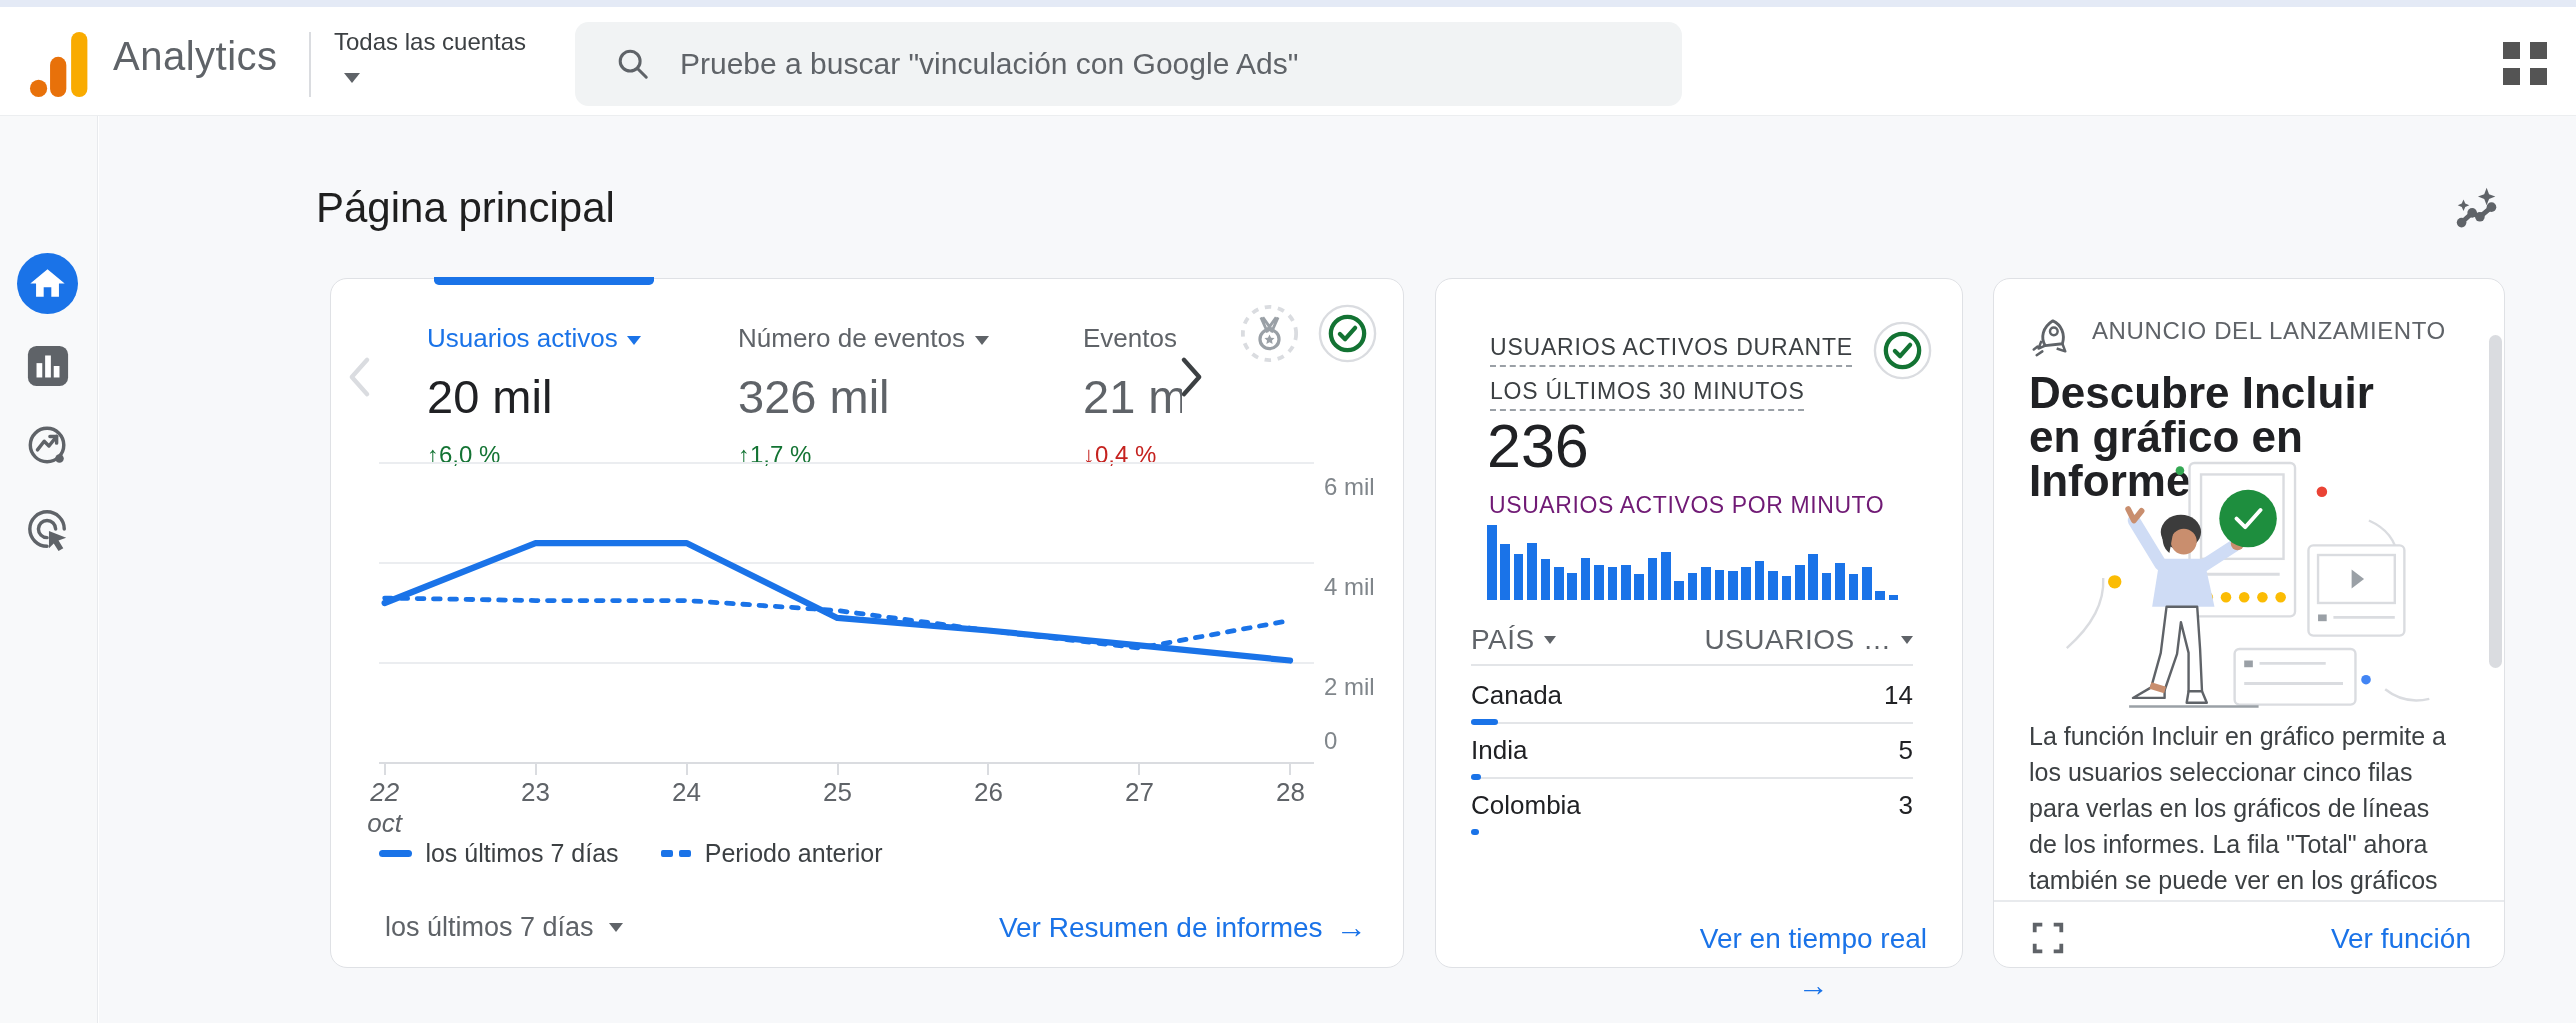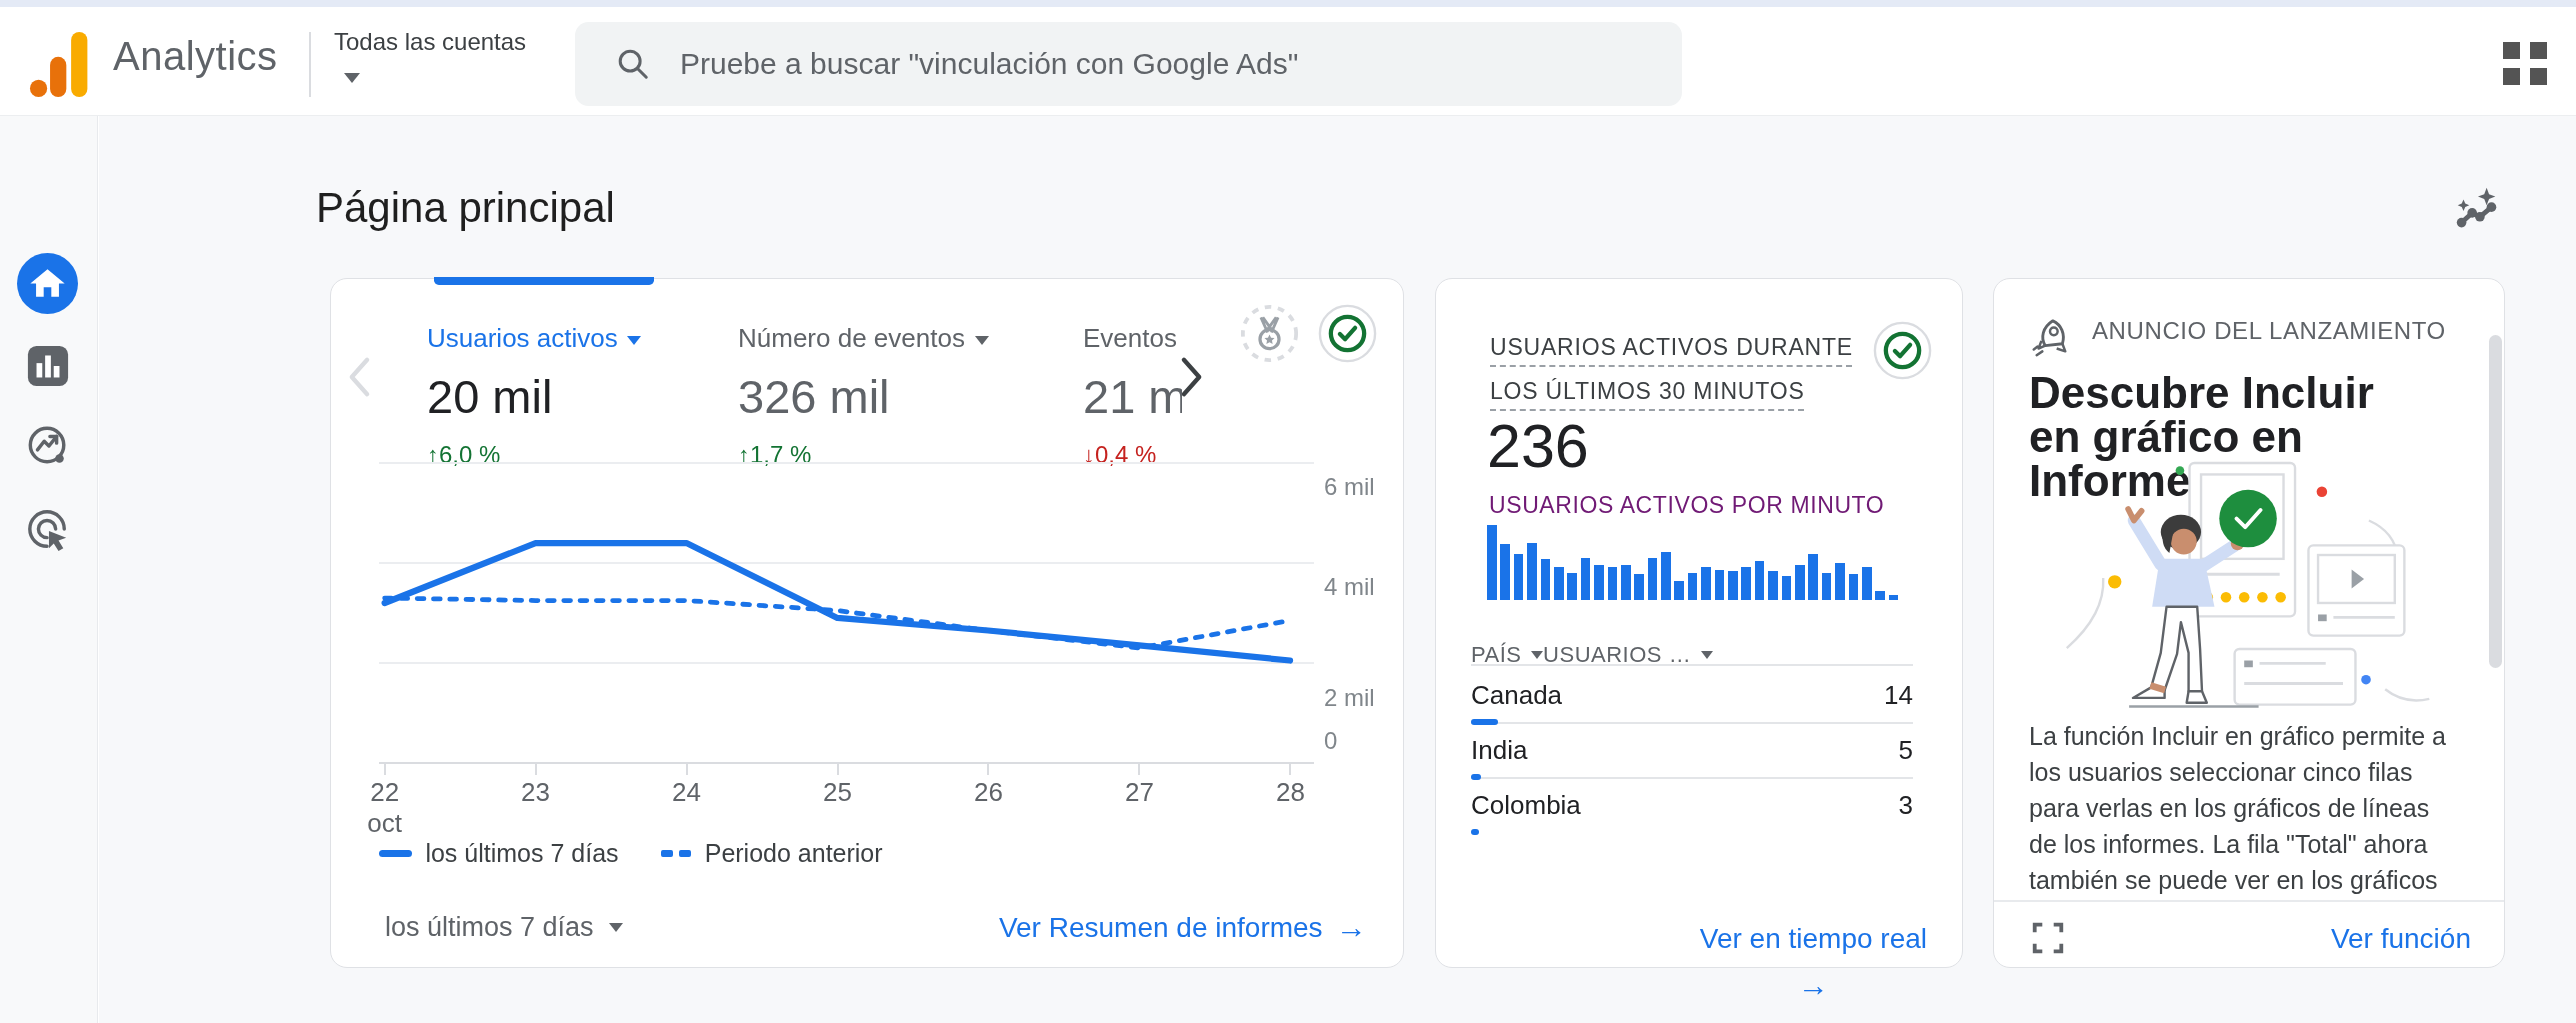--- a/index.html
+++ b/index.html
@@ -75,21 +75,21 @@
   .link-arrow{font-size:31px;}
 
   
   #rt-title{left:54px;top:46px;width:364px;font-size:23px;letter-spacing:0.8px;color:#3c4043;line-height:44px;
     text-decoration:underline dashed #9aa0a6 1.9px;text-underline-offset:9.6px;}
   #ok-icon-rt{left:437px;top:42px;cursor:pointer;}
   #rt-count{left:51px;top:132px;font-size:61px;color:#202124;}
   #rt-perminute{left:53px;top:213px;font-size:23px;letter-spacing:0.6px;color:#701a75;}
   #rt-bars{left:51px;top:244px;width:426px;height:77px;display:flex;align-items:flex-end;gap:3.8px;}
   #rt-bars .bar{width:9.6px;background:#1a73e8;flex:0 0 auto;}
-  #rt-table-head{left:35px;top:345px;width:442px;display:flex;justify-content:flex-start;font-size:22px;letter-spacing:0.5px;color:#5f6368;margin-top:18px;}
+  #rt-table-head{left:35px;top:345px;width:442px;display:flex;justify-content:space-between;font-size:28px;letter-spacing:0.5px;color:#5f6368;}
   .th{display:flex;align-items:center;gap:9.6px;cursor:pointer;}
   .th .caret{border-left-width:6.7px;border-right-width:6.7px;border-top-width:8.6px;}
   #rt-head-sep{left:35px;top:385px;width:442px;height:1.9px;background:#e3e5e8;}
   #country-rows{left:35px;top:397px;width:442px;}
   .c-row{height:55px;position:relative;}
   .c-line{display:flex;justify-content:space-between;align-items:center;height:38px;font-size:26px;color:#202124;}
   .c-sep{position:relative;height:1.9px;background:#e3e5e8;margin-top:7.7px;}
   .c-sep.last{background:transparent;}
   .c-bar{position:absolute;left:0;top:-2.9px;height:6.7px;background:#1a73e8;border-radius:3.8px;}
   #rt-link{right:35px;top:644px;flex-direction:column;}
@@ -229,25 +229,25 @@
       <circle cx="31" cy="31" r="17.5" fill="none" stroke="#137333" stroke-width="4.5"></circle>
       <polyline points="23,31.5 28.5,37 39,25" fill="none" stroke="#137333" stroke-width="4.5" stroke-linecap="round" stroke-linejoin="round"></polyline>
     </svg>
 
     <div id="ov-chart"></div>
     <div class="gridline" style="top: 183px;"></div>
       <div class="ylabel" style="top: 194px;">6 mil</div>
       <div class="gridline" style="top: 283px;"></div>
       <div class="ylabel" style="top: 294px;">4 mil</div>
       <div class="gridline" style="top: 383px;"></div>
-      <div class="ylabel" style="top: 394px; margin-top: 11px;">2 mil</div>
+      <div class="ylabel" style="top: 394px;">2 mil</div>
       <div class="gridline axis" style="top: 483px;"></div>
       <div class="ylabel" style="top: 448px;">0</div>
       <div class="xtick" style="left: 53px;"></div>
-      <div class="xlabel" style="left: -3.8px;">22<br>oct</div>
+      <div class="xlabel" style="left: -3.8px; font-style: italic;">22<br>oct</div>
       <div class="xtick" style="left: 204px;"></div>
       <div class="xlabel" style="left: 147px;">23</div>
       <div class="xtick" style="left: 355px;"></div>
       <div class="xlabel" style="left: 298px;">24</div>
       <div class="xtick" style="left: 506px;"></div>
       <div class="xlabel" style="left: 449px;">25</div>
       <div class="xtick" style="left: 656px;"></div>
       <div class="xlabel" style="left: 600px;">26</div>
       <div class="xtick" style="left: 807px;"></div>
       <div class="xlabel" style="left: 751px;">27</div>

